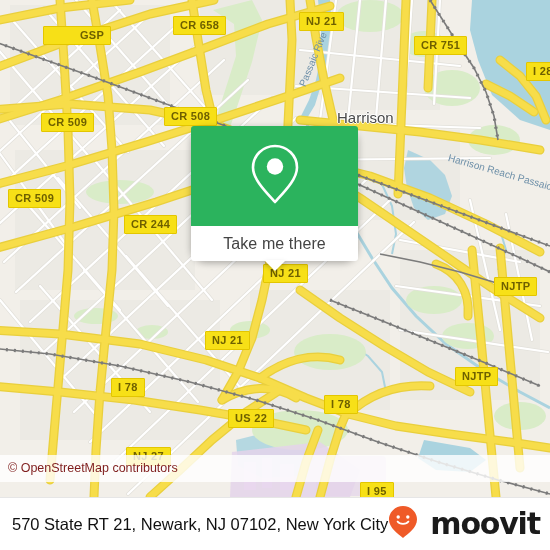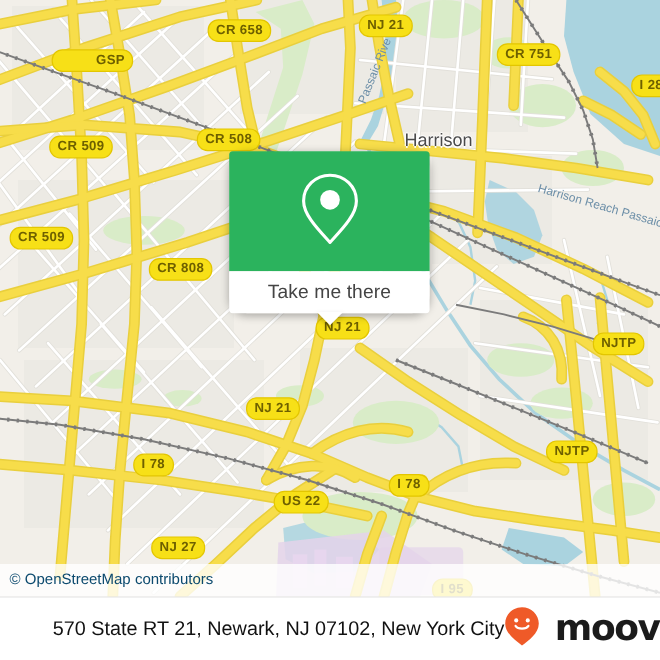--- a/index.html
+++ b/index.html
@@ -12,21 +12,21 @@
 
   
   #map{position:absolute;left:0;top:0;width:550px;height:497px;overflow:hidden;background:#f2efe9;}
   #map svg{position:absolute;left:0;top:0;}
 
   
   .shield{
     position:absolute;
     background:#f7e017;
     border:1px solid #e3c600;
-    border-radius:9px;
+    border-radius:1px;
     color:#6e6000;
     font-weight:bold;
     font-size:11px;
     line-height:12px;
     padding:2px 6px 3px 6px;
     white-space:nowrap;
     letter-spacing:.3px;
     box-sizing:border-box;
     font-family:"Liberation Sans", sans-serif;
   }
@@ -43,23 +43,23 @@
   .water-label{
     position:absolute;
     color:#6d8fa8;
     font-size:10px;
     white-space:nowrap;
     font-family:"Liberation Sans", sans-serif;
   }
 
   
   #attribution{
-    position:absolute;left:0;bottom:0;width:100%;
+    position:absolute;left:0;bottom:15px;width:100%;
     background:rgba(255,255,255,.80);
-    color:#0c4a6e;
+    color:#7f1d1d;
     font-size:12.5px;
     line-height:20px;
     padding:3px 8px 4px 8px;
     box-sizing:border-box;
     font-family:"Liberation Sans", sans-serif;
   }
 
   
   #card{
     position:absolute;left:191px;top:126px;width:167px;
@@ -101,21 +101,20 @@
     border-top:1px solid #e6e6e6;
     display:flex;align-items:center;
     box-sizing:border-box;
     padding:0 12px;
     z-index:30;
   }
   #footer-address{
     color:#111;font-size:16.5px;white-space:nowrap;
     font-family:"Liberation Sans", sans-serif;
     flex:1;
-    margin-left:32px;
   }
   #brand{display:flex;align-items:center;gap:12px;}
   #brand-text{
     color:#1b1b1b;font-size:30px;font-weight:bold;letter-spacing:-1.2px;
     font-family:"DejaVu Sans", sans-serif;line-height:30px;
   }
 </style>
 </head>
 <body>
 
@@ -384,25 +383,25 @@
 
     <div class="water-label" style="left:297px;top:84px;transform:rotate(-68deg);transform-origin:left top;">Passaic Rive</div>
     <div class="water-label" style="left:450px;top:152px;transform:rotate(16deg);transform-origin:left top;">Harrison Reach Passaic R</div>
 
     <div class="place-label" style="left:337px;top:109px;">Harrison</div>
 
     <div class="shield" style="left:173px;top:16px;">CR 658</div>
     <div class="shield" style="left:299px;top:12px;">NJ 21</div>
     <div class="shield" style="left:414px;top:36px;">CR 751</div>
     <div class="shield" style="left:526px;top:62px;">I 280</div>
-    <div class="shield" style="left:43px;top:41px;padding-left:36px;">GSP</div>
+    <div class="shield" style="left:43px;top:26px;padding-left:36px;">GSP</div>
     <div class="shield" style="left:41px;top:113px;">CR 509</div>
     <div class="shield" style="left:164px;top:107px;">CR 508</div>
     <div class="shield" style="left:8px;top:189px;">CR 509</div>
-    <div class="shield" style="left:124px;top:215px;">CR 808</div>
+    <div class="shield" style="left:124px;top:215px;">CR 244</div>
     <div class="shield" style="left:263px;top:264px;">NJ 21</div>
     <div class="shield" style="left:494px;top:277px;">NJTP</div>
     <div class="shield" style="left:205px;top:331px;">NJ 21</div>
     <div class="shield" style="left:455px;top:367px;">NJTP</div>
     <div class="shield" style="left:111px;top:378px;">I 78</div>
     <div class="shield" style="left:324px;top:395px;">I 78</div>
     <div class="shield" style="left:228px;top:409px;">US 22</div>
     <div class="shield" style="left:126px;top:447px;">NJ 27</div>
     <div class="shield" style="left:360px;top:482px;">I 95</div>
 

